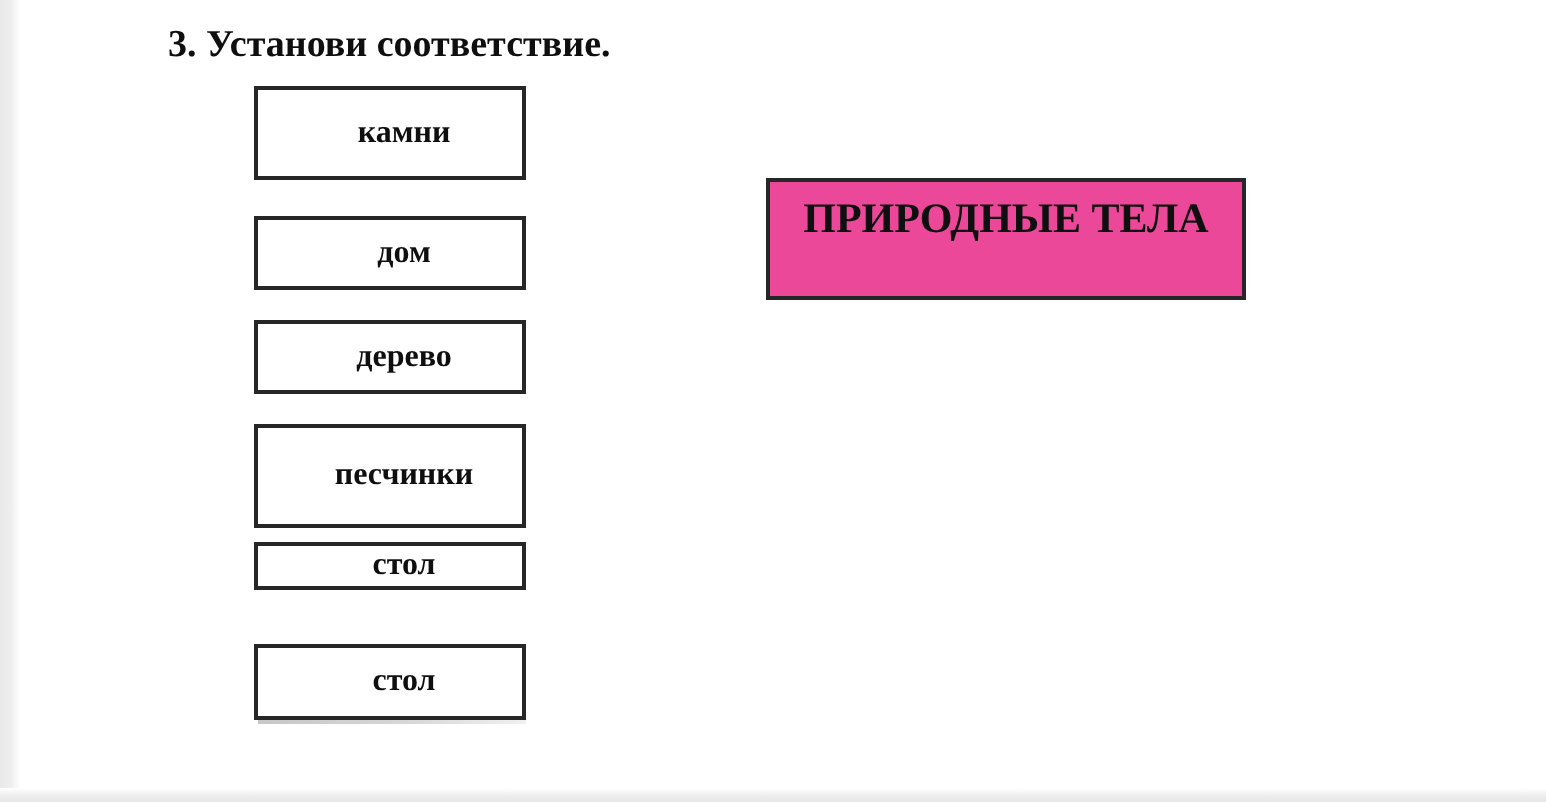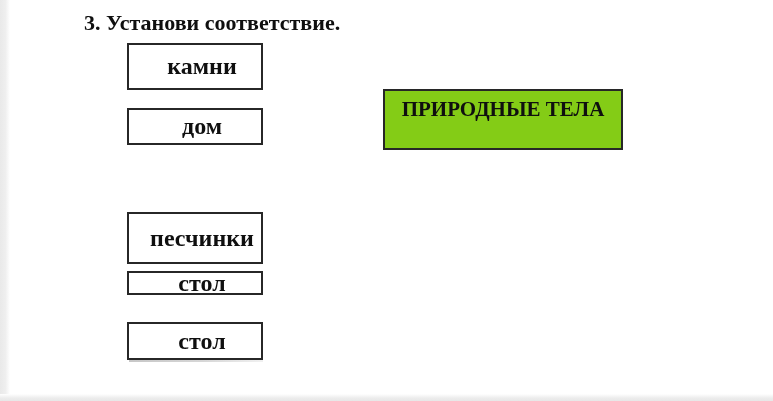--- a/index.html
+++ b/index.html
@@ -24,53 +24,53 @@
   }
   .edge-bottom {
     position: absolute;
     left: 0; top: 394px;
     width: 773px; height: 7px;
     background: linear-gradient(to bottom, #ffffff 0%, #ececec 60%, #e7e7e7 100%);
   }
   .title {
     position: absolute;
     left: 84px; top: 13px;
-    font-size: 22px;
+    font-size: 19px;
     font-weight: 700;
     line-height: 19px;
     color: #0f0f0f;
     white-space: nowrap;
   }
   .word-box {
     position: absolute;
     left: 127px;
     width: 136px;
     border: 2px solid #272727;
     background: #ffffff;
     display: flex;
     align-items: center;
     justify-content: center;
     padding-left: 14px; 
-    font-size: 24px;
+    font-size: 16px;
     font-weight: 700;
     color: #0f0f0f;
   }
   .wb-1 { top: 43px;  height: 47px; }
   .wb-2 { top: 108px; height: 37px; text-align: center; }
   .wb-3 { top: 160px; height: 37px; }
   .wb-4 { top: 212px; height: 52px; }
   .wb-5 { top: 271px; height: 24px; }
   .wb-6 { top: 322px; height: 38px; }
   .cat-box {
     position: absolute;
     left: 383px;
     width: 240px;
     height: 61px;
     border: 2px solid #272727;
-    background: #84cc16;
+    background: #ec4899;
     font-size: 21px;
     font-weight: 700;
     color: #0f0f0f;
     text-align: center;
   }
   .cat-1 {
     top: 89px;
     padding-top: 6px;
     line-height: 24px;
   }
@@ -98,20 +98,21 @@
 
   <div class="edge-left"></div>
   <div class="edge-bottom"></div>
 
   <div class="title">3. Установи соответствие.</div>
 
   <div class="word-box wb-1">камни</div>
 
   <div class="word-box wb-2">дом</div>
 
+  <div class="word-box wb-3">дерево</div>
 
   <div class="word-box wb-4">песчинки</div>
 
   <div class="word-box wb-5">стол</div>
 
   <div class="word-box wb-6">стол</div>
 
   <div class="cat-box cat-1">ПРИРОДНЫЕ ТЕЛА</div>
 
 

